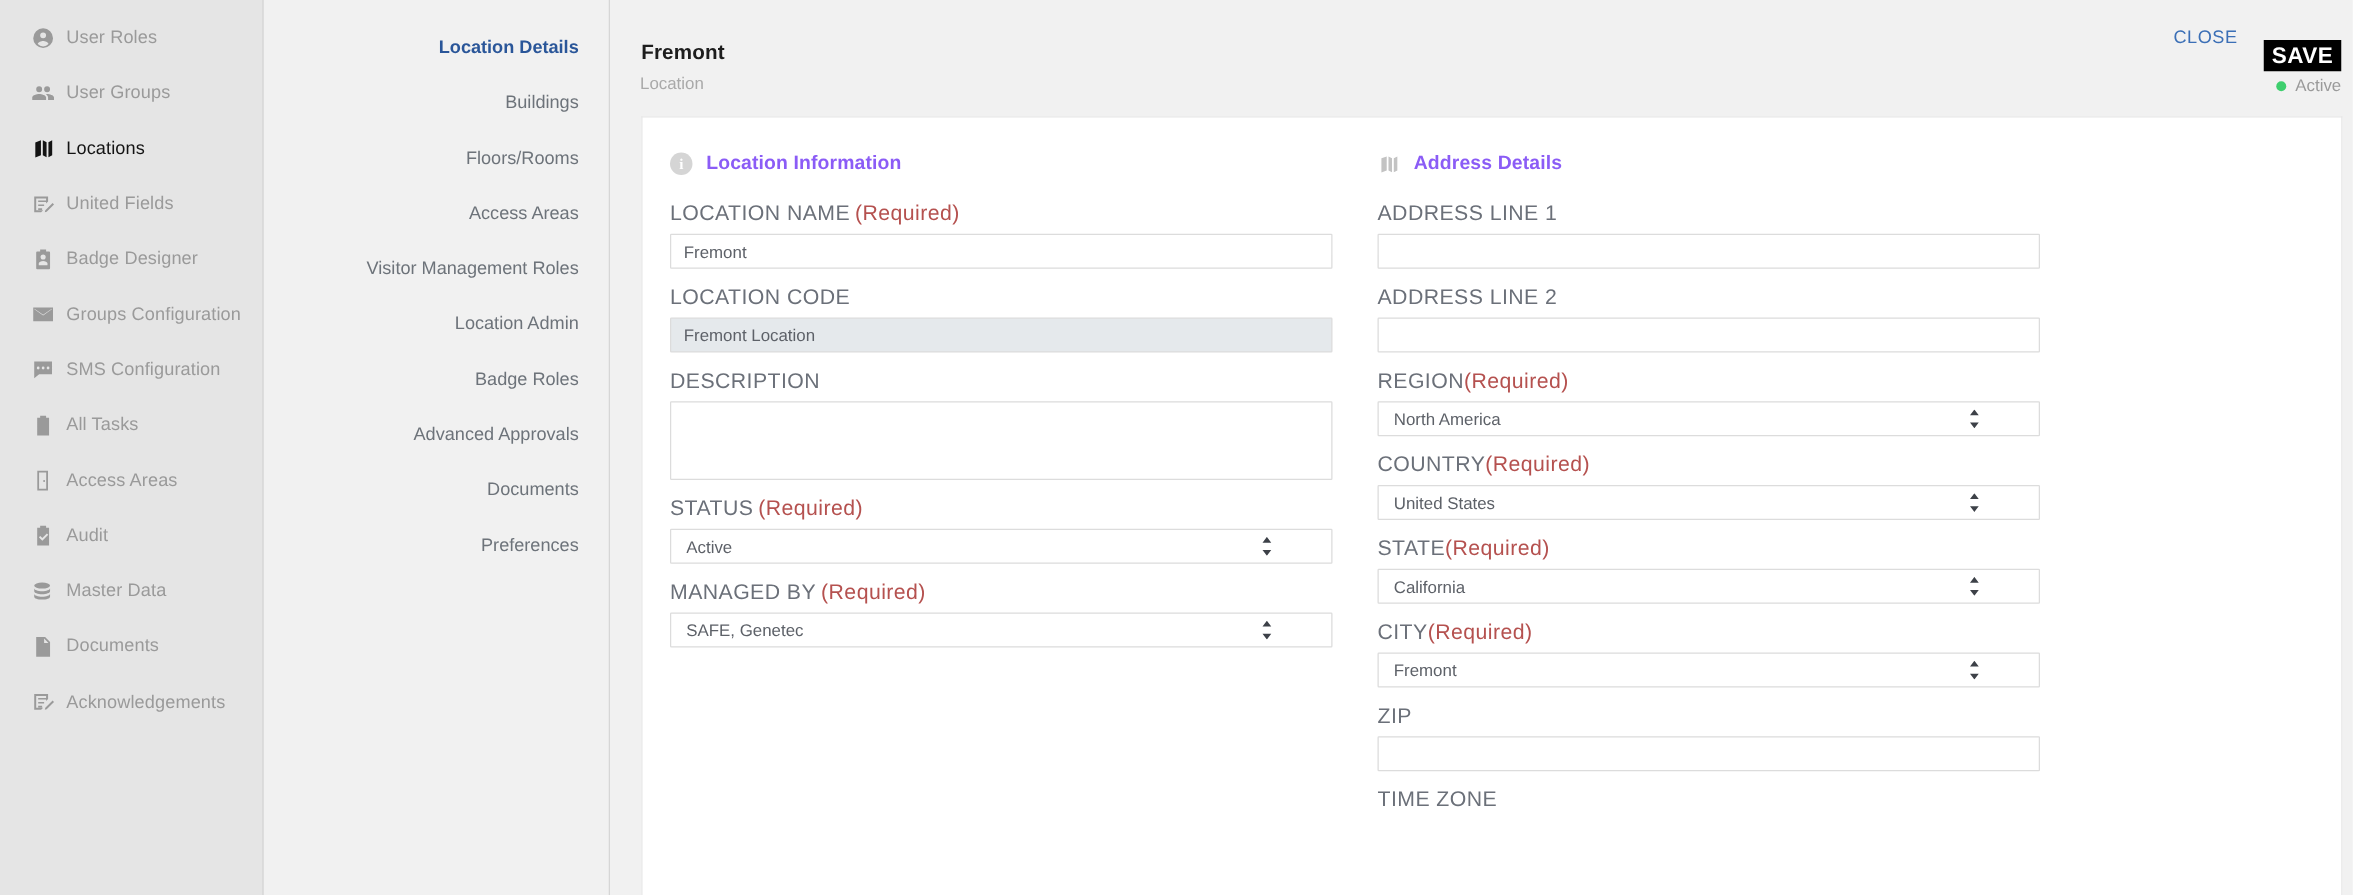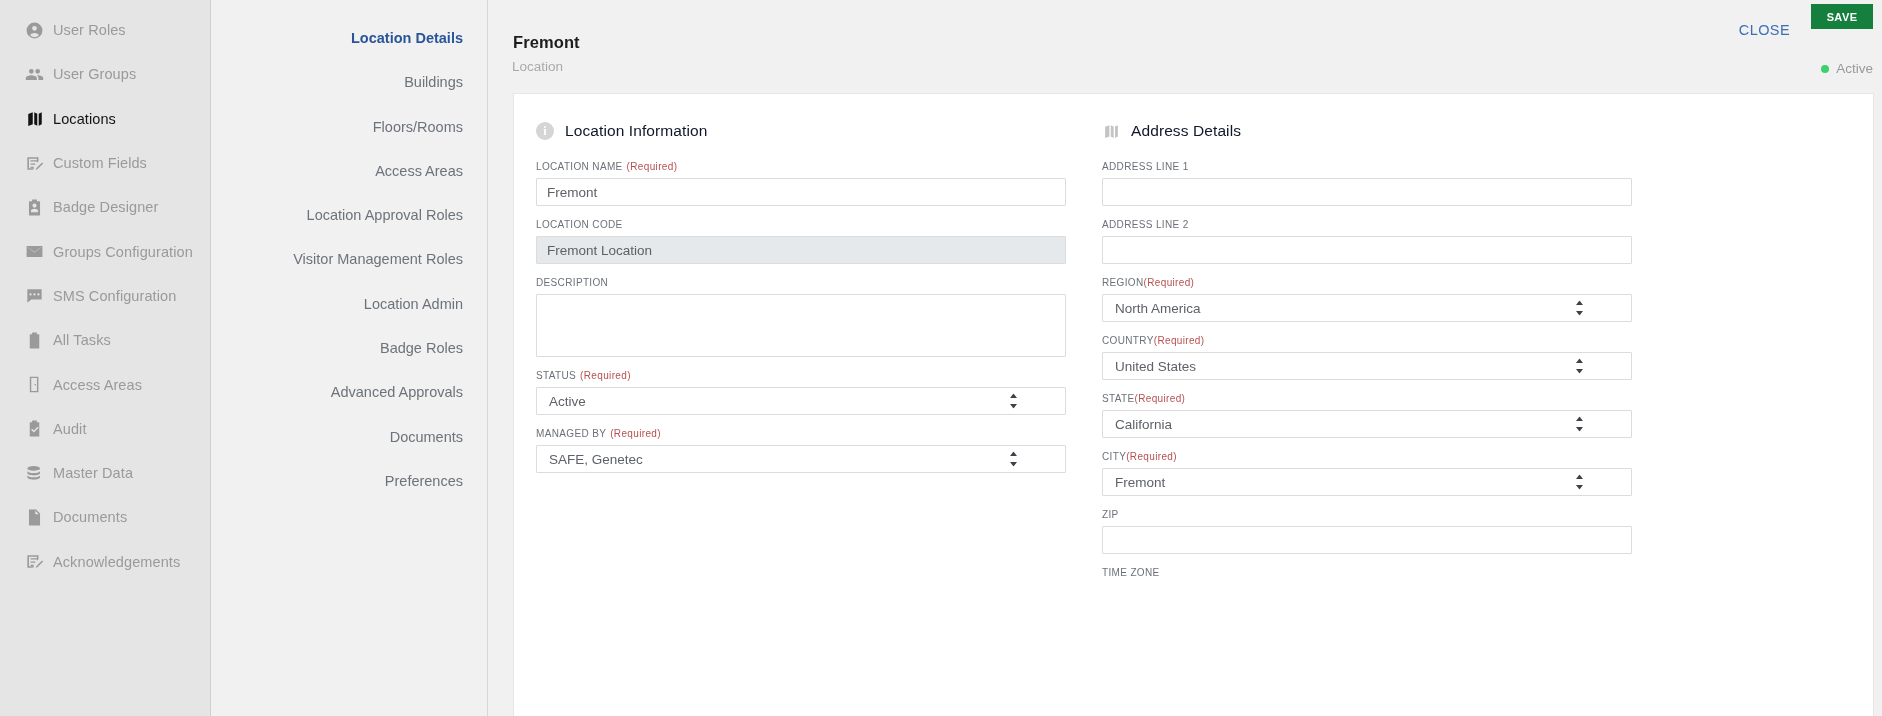--- a/index.html
+++ b/index.html
@@ -81,25 +81,25 @@
     font-size: 13.5px; color: #a9a9a9;
   }
   .close-btn {
     position: absolute; right: 92px; top: 22px;
     font-size: 14.5px; color: #3b6fb6;
     letter-spacing: .4px; cursor: pointer;
     background: none; border: none;
     font-family: inherit;
   }
   .save-btn {
-    position: absolute; right: 9px; top: 4px;
+    position: absolute; right: 9px; top: 32px;
     width: 62px; height: 25px;
-    background: #15803d;
+    background: #000000;
     color: #ffffff;
-    font-size: 11px; font-weight: bold;
+    font-size: 18px; font-weight: bold;
     letter-spacing: .4px;
     border: none; cursor: pointer;
     font-family: inherit;
   }
   .status-wrap {
     position: absolute; right: 9px; top: 61px;
     display: flex; align-items: center; gap: 7px;
   }
   .status-dot { width: 8px; height: 8px; border-radius: 50%; background: #3ecf6e; }
   .status-text { font-size: 13.5px; color: #9a9a9a; }
@@ -130,25 +130,25 @@
     color: #c3c3c3; flex: 0 0 18px;
   }
   .sec-ico.circle {
     border-radius: 50%;
     background: #d5d5d5;
     color: #ffffff;
     font-size: 12px; font-weight: bold;
     font-family: "Liberation Serif", serif;
     line-height: 18px;
   }
-  .sec-title { font-size: 15.5px; font-weight: normal; color: #0f172a; letter-spacing: .1px; }
+  .sec-title { font-size: 15.5px; font-weight: bold; color: #8b5cf6; letter-spacing: .1px; }
 
   .field { margin-bottom: 13px; }
   .flabel {
-    font-size: 10px;
+    font-size: 17px;
     color: #6b7079;
     letter-spacing: .35px;
     margin-bottom: 6px;
     white-space: nowrap;
   }
   .req { color: #b5514f; }
   .req.nospace { margin-left: 0; }
   .req.space { margin-left: 4px; }
 
   .ctl {
@@ -215,21 +215,21 @@
       </span>
       <span class="side-label">Locations</span>
     </div>
 
     <div class="side-item">
       <span class="side-ico">
         <svg width="19" height="19" viewBox="0 0 24 24" fill="currentColor">
             <path d="M3 4h14v5l-2 2V6H5v12h7l-2 2H3V4zm4 4h8v1.6H7V8zm0 4h6v1.6H7V12zm0 4h4v1.6H7V16zm14.6-5.4l1.4 1.4-7.4 7.4-1.9.5.5-1.9 7.4-7.4z"></path>
           </svg>
       </span>
-      <span class="side-label">Custom Fields</span>
+      <span class="side-label">United Fields</span>
     </div>
 
     <div class="side-item">
       <span class="side-ico">
         <svg width="19" height="19" viewBox="0 0 24 24" fill="currentColor">
             <path d="M9 2h6v2h3a1 1 0 011 1v16a1 1 0 01-1 1H6a1 1 0 01-1-1V5a1 1 0 011-1h3V2zm3 5a2.6 2.6 0 100 5.2A2.6 2.6 0 0012 7zm0 6.6c-2 0-4.4 1-4.4 2.3V18h8.8v-2.1c0-1.3-2.4-2.3-4.4-2.3z"></path>
           </svg>
       </span>
       <span class="side-label">Badge Designer</span>
     </div>
@@ -308,21 +308,20 @@
       </span>
       <span class="side-label">Acknowledgements</span>
     </div>
   </nav>
 
   <nav class="subnav">
     <div class="subnav-item active">Location Details</div>
     <div class="subnav-item">Buildings</div>
     <div class="subnav-item">Floors/Rooms</div>
     <div class="subnav-item">Access Areas</div>
-    <div class="subnav-item">Location Approval Roles</div>
     <div class="subnav-item">Visitor Management Roles</div>
     <div class="subnav-item">Location Admin</div>
     <div class="subnav-item">Badge Roles</div>
     <div class="subnav-item">Advanced Approvals</div>
     <div class="subnav-item">Documents</div>
     <div class="subnav-item">Preferences</div>
   </nav>
 
   <section class="main">
 

